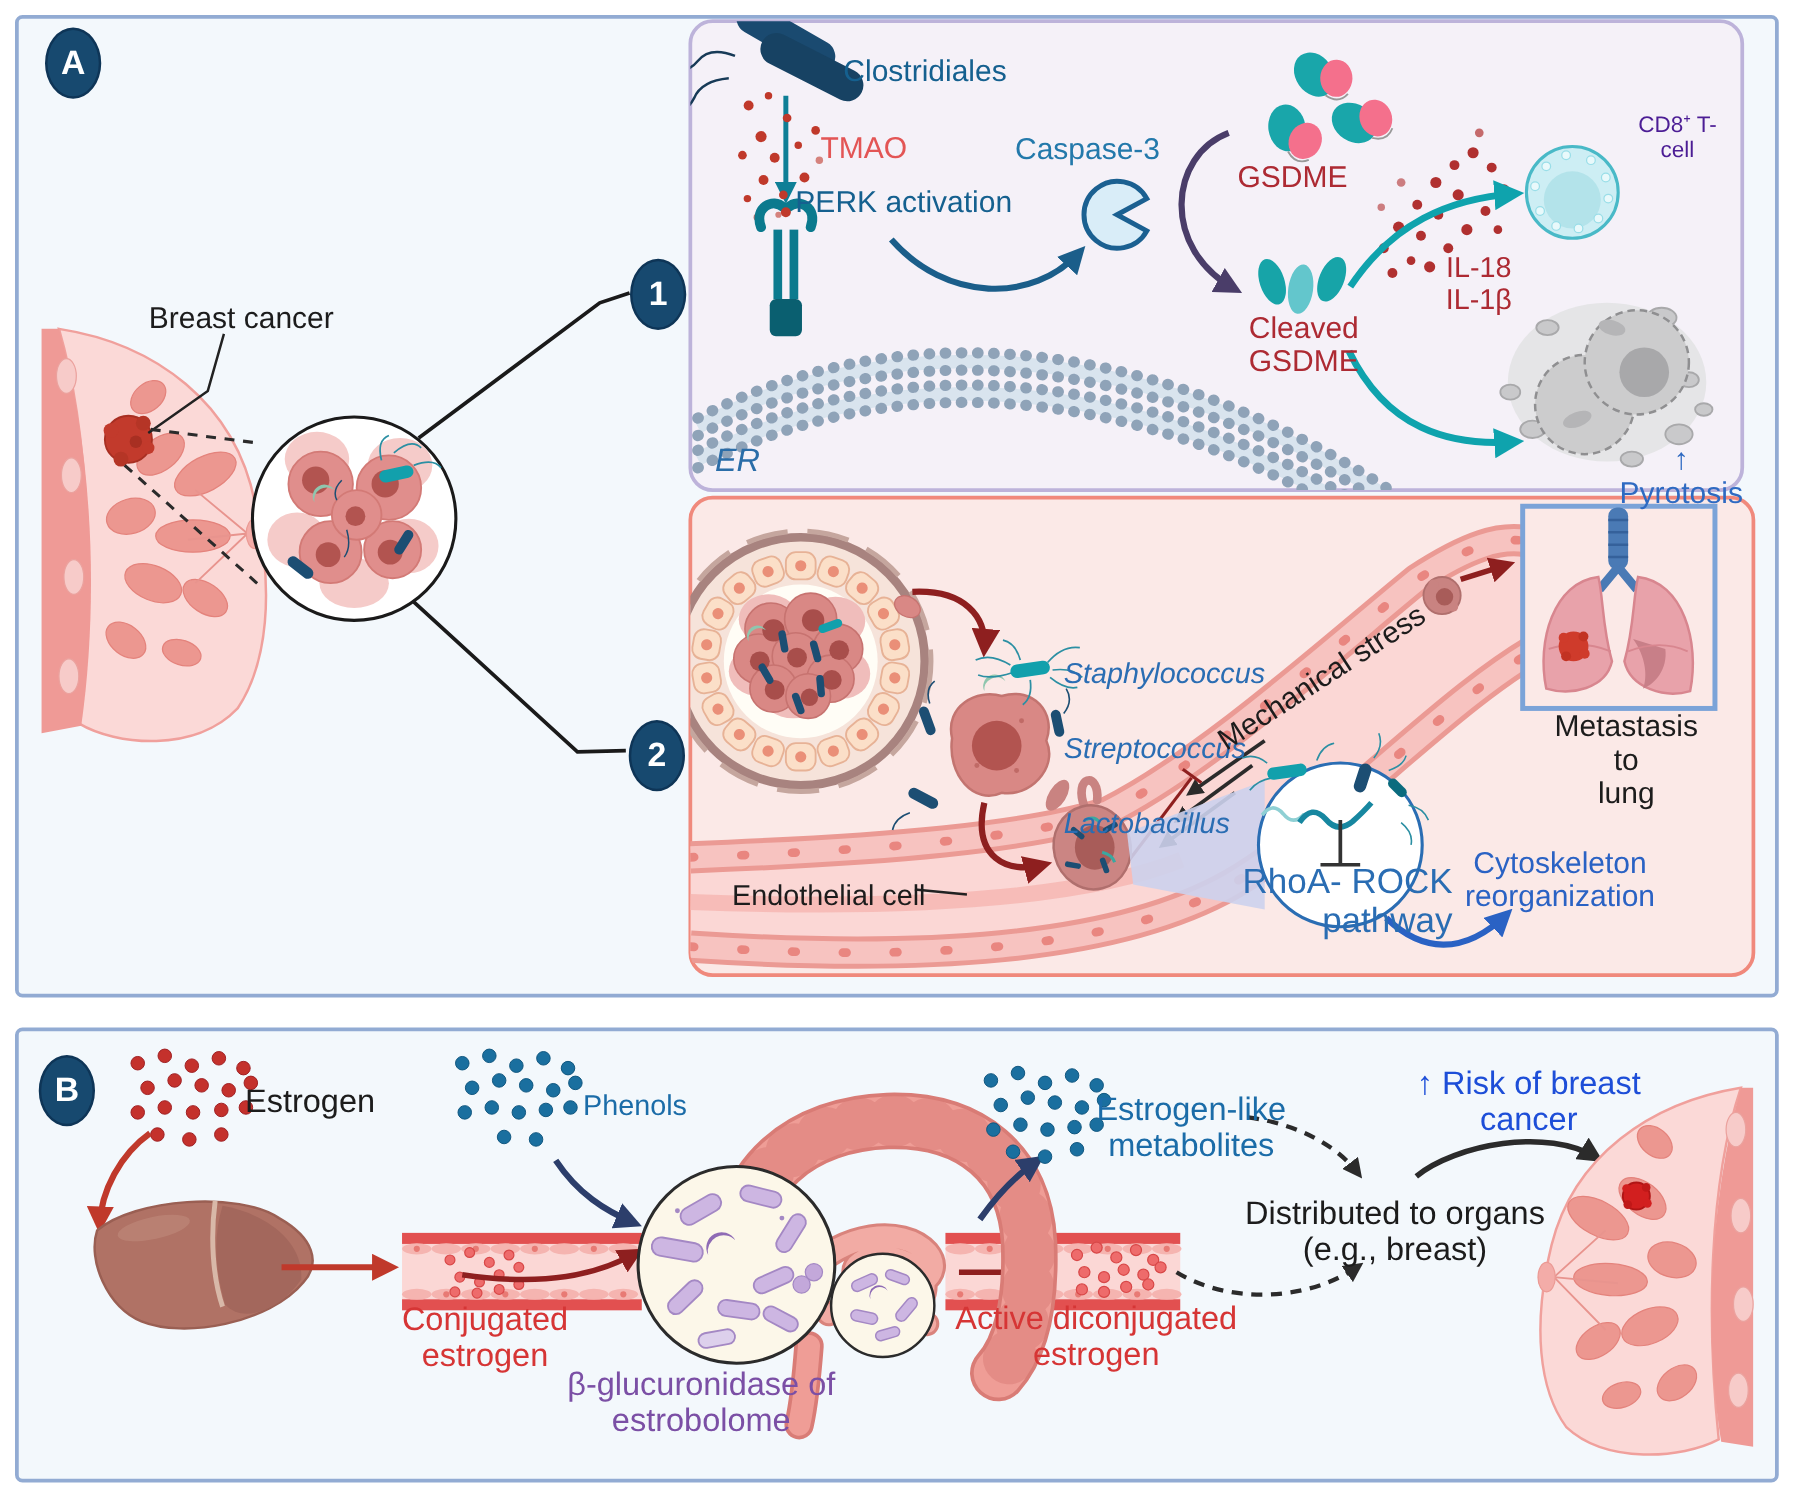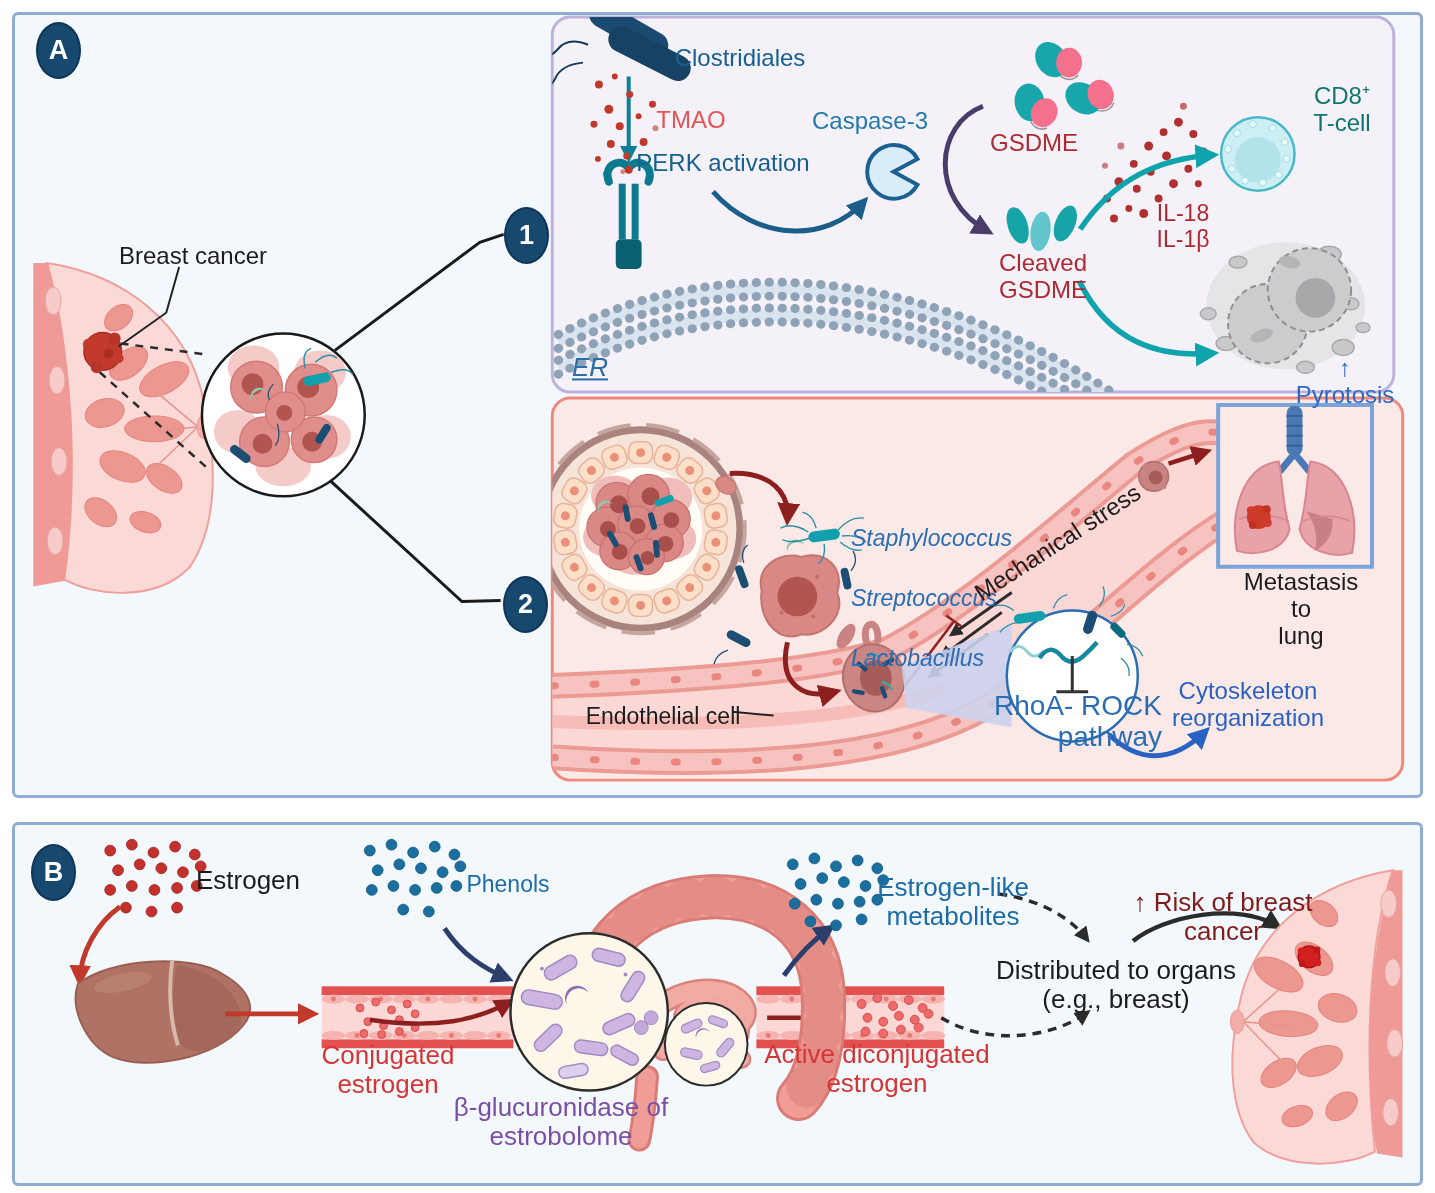--- a/index.html
+++ b/index.html
@@ -443,28 +443,28 @@
         <span>1</span>
       </div>
 <div class="badge" style="left:488px;top:561px;">
         <span>2</span>
       </div>
 
 <div class="lbl" style="left:178px;top:241px;font-size:24px;color:#1c1c1c;">Breast cancer</div>
 <div class="lbl" style="left:725px;top:43px;font-size:24px;color:#15608f;">Clostridiales</div>
 <div class="lbl" style="left:676px;top:105px;font-size:24px;color:#e35555;">TMAO</div>
 <div class="lbl" style="left:708px;top:148px;font-size:24px;color:#15608f;">PERK activation</div>
-<div class="lbl" style="left:575px;top:353px;font-size:26px;color:#2a6da8;font-style:italic;text-decoration:underline;">ER</div>
+<div class="lbl" style="left:575px;top:353px;font-size:26px;color:#2a6da8;font-style:italic;">ER</div>
 <div class="lbl" style="left:855px;top:106px;font-size:24px;color:#2379ab;">Caspase-3</div>
 <div class="lbl" style="left:1019px;top:128px;font-size:24px;color:#ad2a33;">GSDME</div>
 <div class="lbl" style="left:1028px;top:262px;font-size:24px;color:#ad2a33;">Cleaved
 GSDME</div>
 <div class="lbl" style="left:1168px;top:212px;font-size:23px;color:#ad2a33;">IL-18
 IL-1β</div>
-<div class="lbl" style="left:1327px;top:95px;font-size:24px;color:#0f766e;">CD8⁺ T-cell</div>
+<div class="lbl" style="left:1327px;top:95px;font-size:18px;color:#4c1d95;">CD8⁺ T-cell</div>
 <div class="lbl" style="left:1330px;top:367px;font-size:24px;color:#2e6ac2;">↑ Pyrotosis</div>
 <div class="lbl-left" style="left:836px;top:476px;font-size:23px;color:#2a6db3;">
   <span>Staphylococcus</span>
   <span>Streptococcus</span>
   <span>Lactobacillus</span>
 </div>
 <div class="lbl rot-stress" style="left:1043px;top:528px;font-size:24px;color:#1c1c1c;">Mechanical stress</div>
 <div class="lbl" style="left:648px;top:702px;font-size:23px;color:#1c1c1c;">Endothelial cell</div>
 <div class="lbl" style="left:1063px;top:706px;font-size:28px;color:#2a6db3;text-align:right;">RhoA- ROCK
 pathway</div>
@@ -751,17 +751,17 @@
 <div class="lbl" style="left:373px;top:245px;font-size:26px;color:#d63535;">Conjugated
 estrogen</div>
 <div class="lbl" style="left:546px;top:297px;font-size:26px;color:#7b4fa5;">β-glucuronidase of
 estrobolome</div>
 <div class="lbl" style="left:862px;top:244px;font-size:26px;color:#d63535;">Active diconjugated
 estrogen</div>
 <div class="lbl" style="left:1101px;top:160px;font-size:26px;color:#1c1c1c;">Distributed to organs
 (e.g., breast)</div>
 <div class="lbl" style="left:938px;top:77px;font-size:26px;color:#1b6ca8;">Estrogen-like
 metabolites</div>
-<div class="lbl" style="left:1208px;top:56px;font-size:26px;color:#7f1d1d;margin-top:36px;">↑ Risk of breast
+<div class="lbl" style="left:1208px;top:56px;font-size:26px;color:#1d4ed8;">↑ Risk of breast
 cancer</div>
 </section>
 
 </div>
 
 </body></html>

